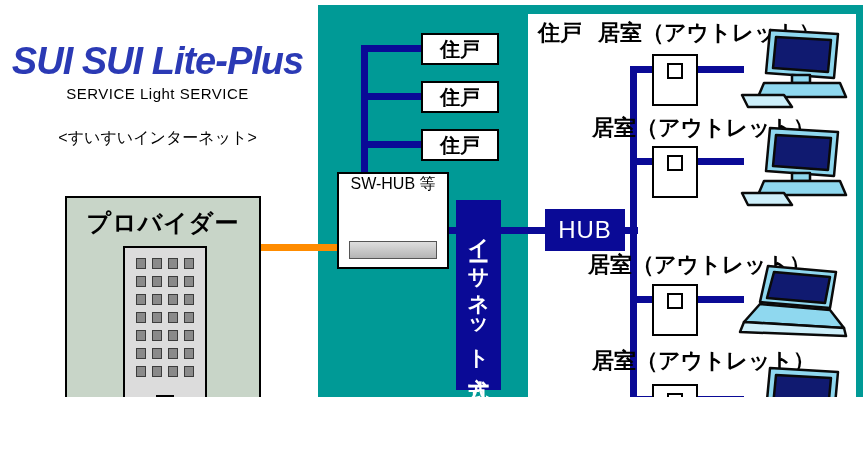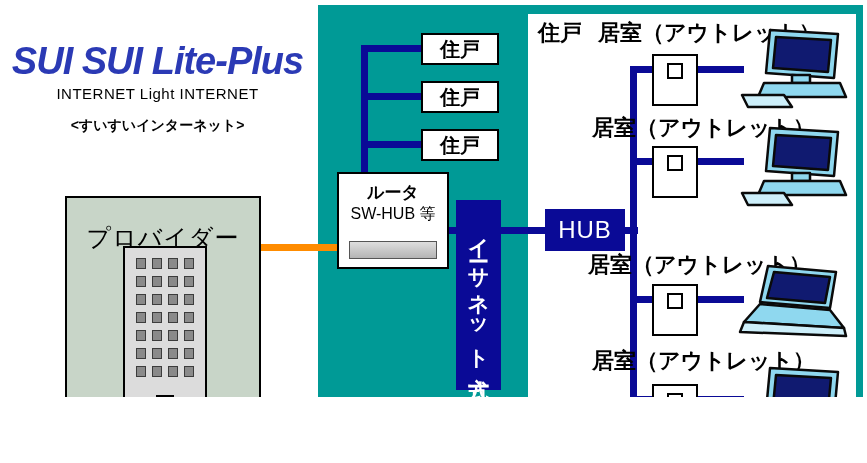--- a/index.html
+++ b/index.html
@@ -10,25 +10,25 @@
   .abs { position: absolute; }
 
   
   .teal { left: 318px; top: 5px; width: 545px; height: 453px; background: #009A96; }
 
   
   .brand { left: 5px; top: 40px; width: 305px; text-align: center; }
   .logo { font-size: 38px; font-weight: bold; font-style: italic; color: #2B3AB5; letter-spacing: -1px; white-space: nowrap; }
   .company { font-size: 13px; margin-top: 7px; letter-spacing: 0.2px; }
   .service { font-size: 15px; margin-top: 2px; letter-spacing: 0.5px; }
-  .nickname { font-size: 14px; font-weight: bold; margin-top: 15px; }
+  .nickname { font-size: 16px; font-weight: normal; margin-top: 26px; }
 
   
   .provider { left: 65px; top: 196px; width: 196px; height: 254px; background: #C8D5C8; border: 2px solid #000; }
-  .provider-label { text-align: center; margin-top: 24px; font-size: 24px; letter-spacing: 1px; }
+  .provider-label { text-align: center; margin-top: 9px; font-size: 24px; letter-spacing: 1px; font-weight: bold; }
   .building { position: absolute; left: 56px; top: 48px; width: 84px; height: 180px; background: #DCDCDC; border: 2px solid #000; }
   .bwin-grid { position: absolute; left: 11px; right: 11px; top: 10px; display: grid; grid-template-columns: repeat(4, 1fr); gap: 7px 6px; }
   .bwin { height: 11px; background: #8a8a8a; border: 1px solid #3c3c3c; }
   .bdoor { position: absolute; left: 50%; transform: translateX(-50%); bottom: 3px; width: 18px; height: 26px; background: #f5f5f5; border: 2px solid #000; }
 
   
   .orange-line { left: 261px; top: 244px; width: 78px; height: 7px; background: #FF8C00; }
   .navy { background: #0A0A96; }
 
   
@@ -70,21 +70,21 @@
 </style>
 </head>
 <body>
 
 <div class="stage">
 
   <div class="abs teal"></div>
 
   <div class="abs brand">
     <div class="logo">SUI SUI Lite-Plus</div>
-    <div class="service">INTERNET Light INTERNET</div>
+    <div class="service">SERVICE Light SERVICE</div>
     <div class="nickname">&lt;すいすいインターネット&gt;</div>
   </div>
 
   <div class="abs provider">
     <div class="provider-label">プロバイダー</div>
     <div class="building">
       <div class="bwin-grid">
           <div class="bwin"></div>
           <div class="bwin"></div>
           <div class="bwin"></div>
@@ -204,21 +204,20 @@
   <div class="abs navy unit-trunk"></div>
   <div class="abs navy unit-branch" style="top:45px"></div>
   <div class="abs navy unit-branch" style="top:93px"></div>
   <div class="abs navy unit-branch" style="top:141px"></div>
 
   <div class="abs unit-box" style="top:33px">住戸</div>
   <div class="abs unit-box" style="top:81px">住戸</div>
   <div class="abs unit-box" style="top:129px">住戸</div>
 
   <div class="abs router">
-    <div class="router-l1">ルータ</div>
     <div class="router-l2">SW-HUB 等</div>
     <div class="router-device"></div>
   </div>
 
   <div class="abs ethernet">
     <div class="ethernet-text">イーサネット方式</div>
   </div>
 
   <div class="abs hub">HUB</div>
 

